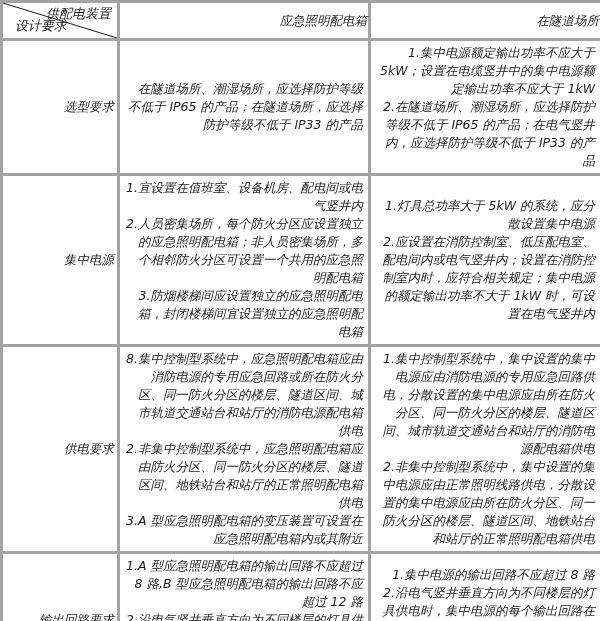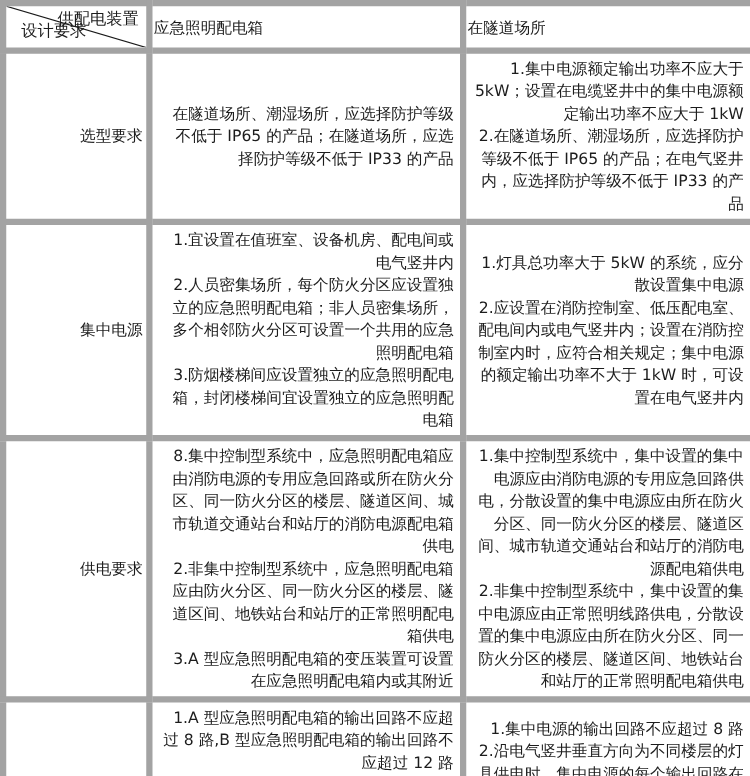--- a/index.html
+++ b/index.html
@@ -11,28 +11,29 @@
     color: #1c1c1c;
     box-sizing: border-box;
   }
   table.spec {
     border-collapse: collapse;
     table-layout: fixed;
     width: 600px;
     border: 2px solid #1a1a1a;
   }
   table.spec td {
-    border: 5px solid #a3a3a3;
+    border: 3px solid #a3a3a3;
     font-size: 12.5px;
     line-height: 18px;
     box-sizing: border-box;
     vertical-align: middle;
+    font-style: italic;
   }
   td.head {
-    text-align: left;
+    text-align: right;
     font-size: 13px;
   }
   td.label {
     text-align: right;
     padding: 2px 3px;
   }
   td.content {
     text-align: right;
     padding: 3px 5px 3px 6px;
     white-space: pre-line;

